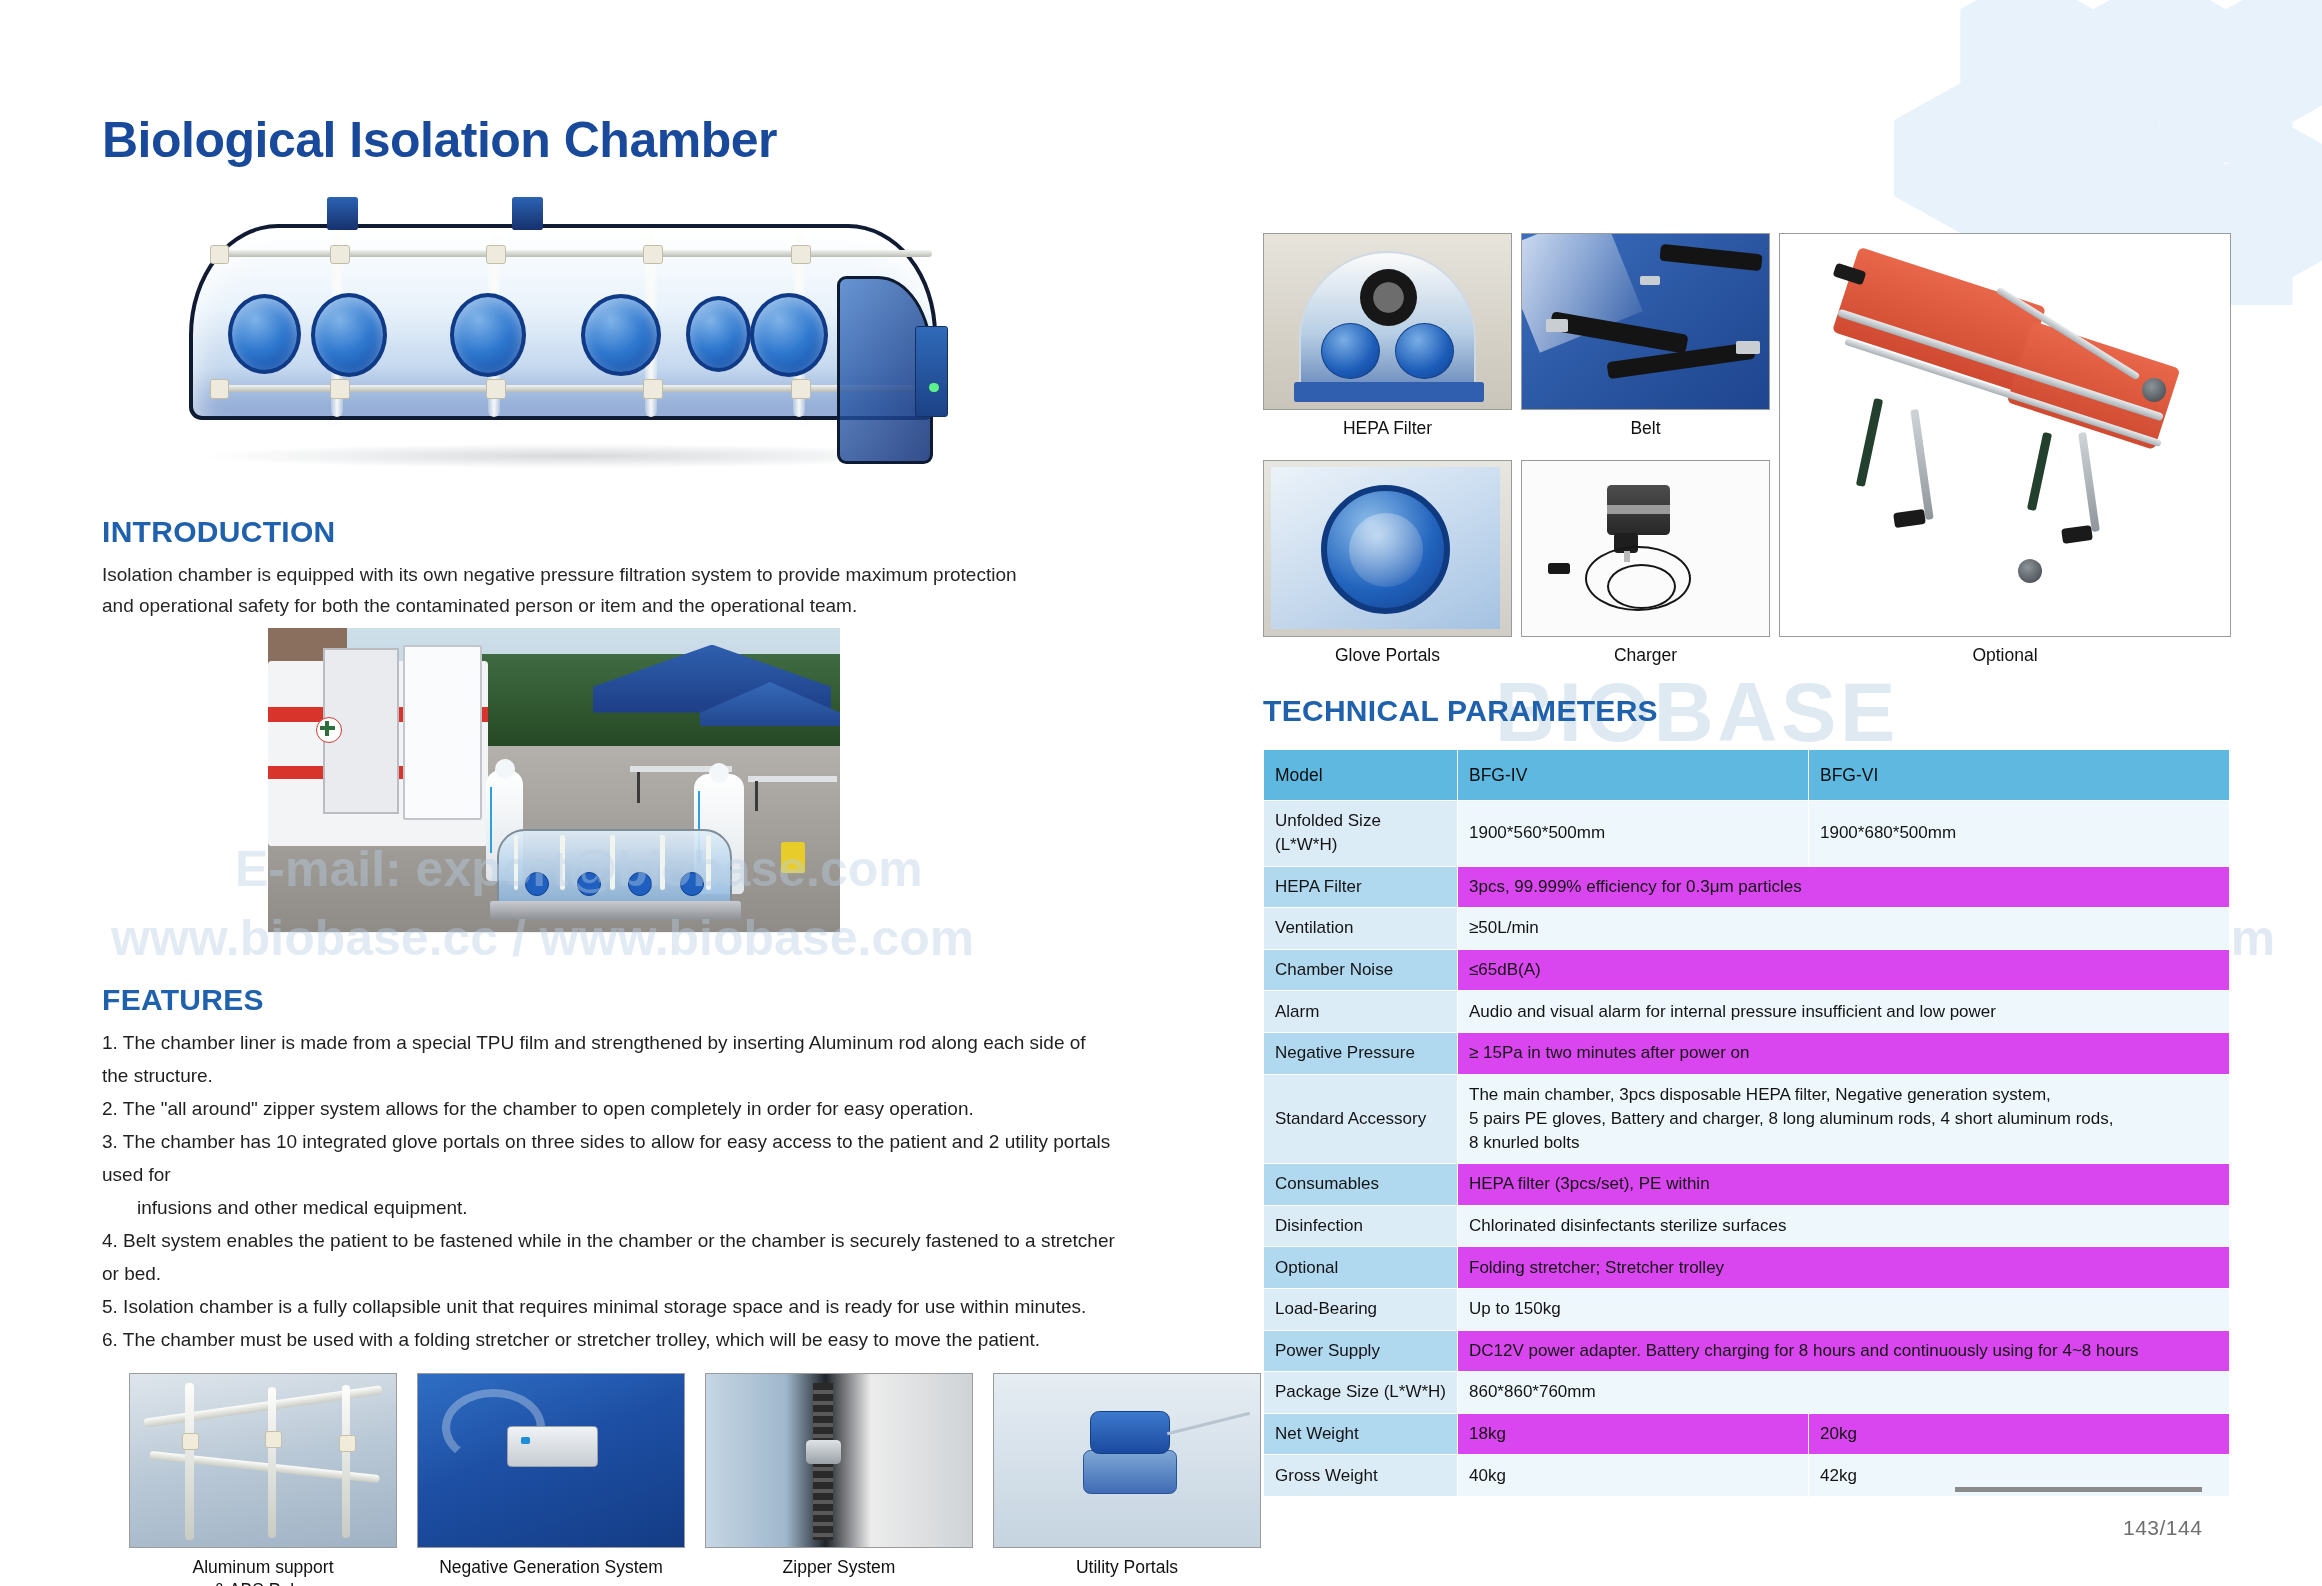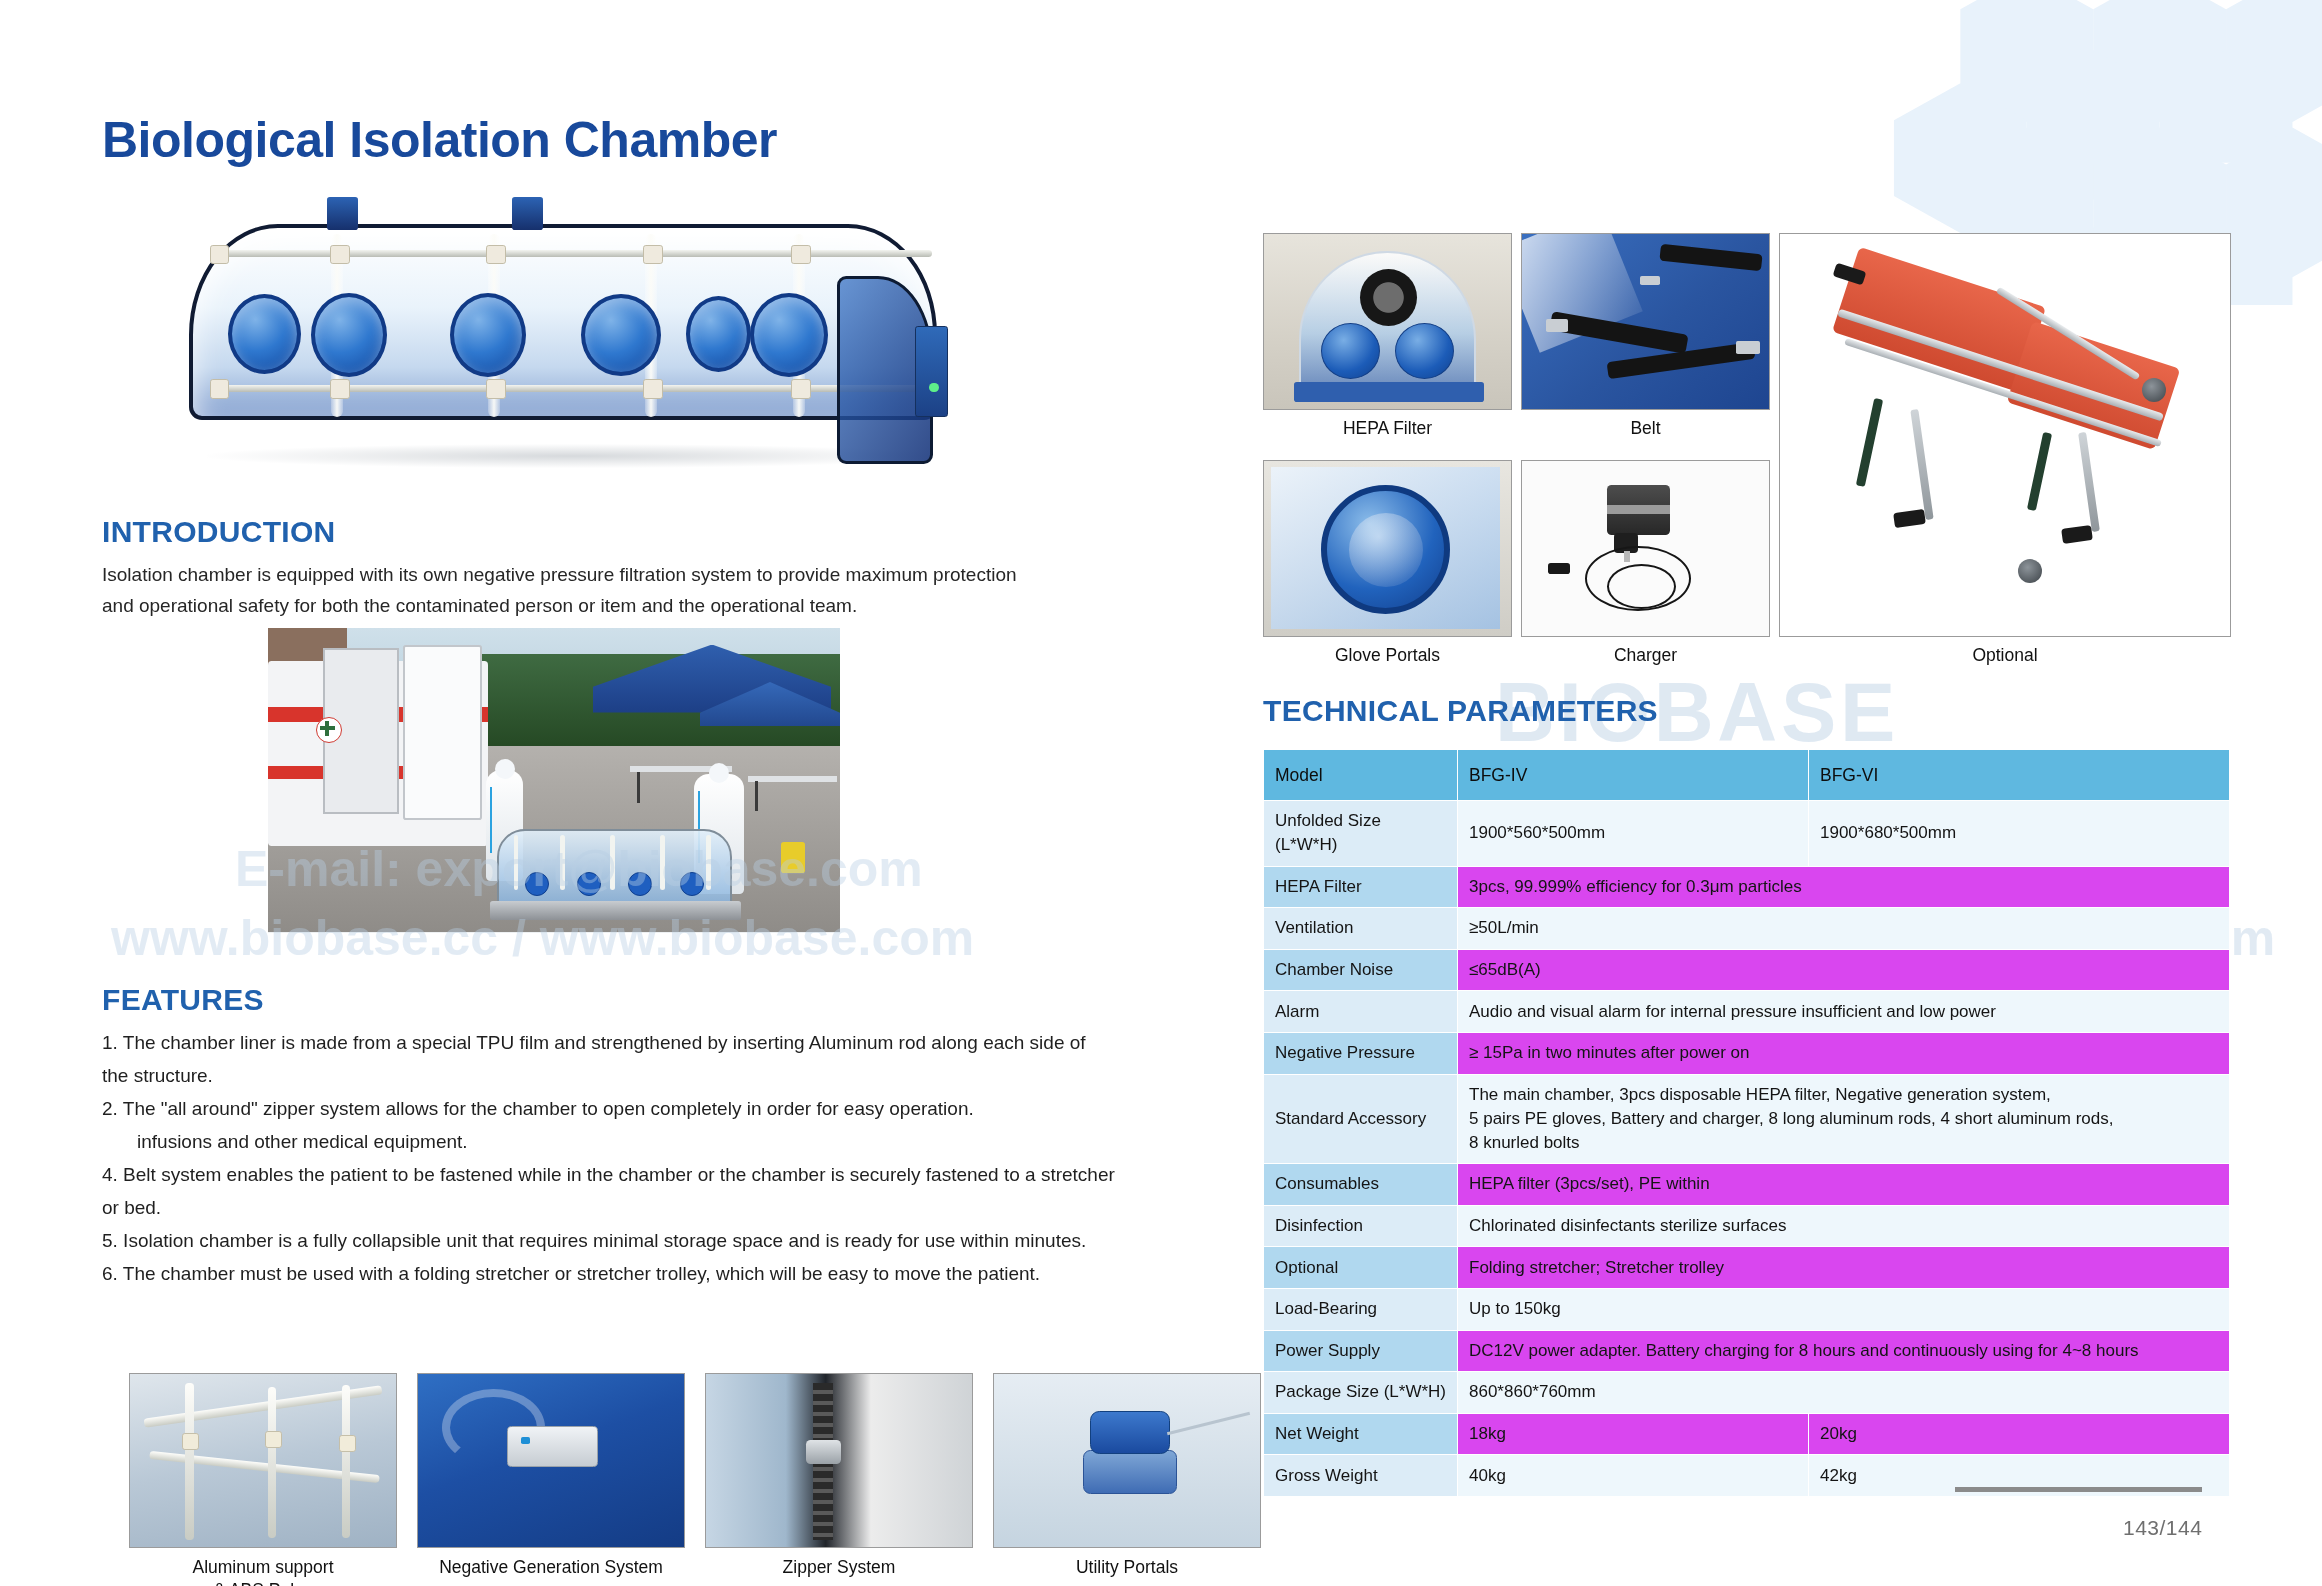--- a/index.html
+++ b/index.html
@@ -411,20 +411,21 @@
     <div class="fs-cartport" style="left:181px"></div>
   </div>
   <div class="fs fs-base"></div>
   <div class="fs fs-bin"></div>
 </div>
 
 <div class="section-head" id="head-features">FEATURES</div>
 <div id="features-list">
   <p class="feat">1. The chamber liner is made from a special TPU film and strengthened by inserting Aluminum rod along each side of the structure.</p>
   <p class="feat">2. The "all around" zipper system allows for the chamber to open completely in order for easy operation.</p>
+  <p class="feat">3. The chamber has 10 integrated glove portals on three sides to allow for easy access to the patient and 2 utility portals used for</p>
   <p class="feat">
       <span class="cont">infusions and other medical equipment.</span>
     </p>
   <p class="feat">4. Belt system enables the patient to be fastened while in the chamber or the chamber is securely fastened to a stretcher or bed.</p>
   <p class="feat">5. Isolation chamber is a fully collapsible unit that requires minimal storage space and is ready for use within minutes.</p>
   <p class="feat">6. The chamber must be used with a folding stretcher or stretcher trolley, which will be easy to move the patient.</p>
 </div>
 
 <div class="photo bordered" id="photo-alu">
   <div class="al-bg"></div>

